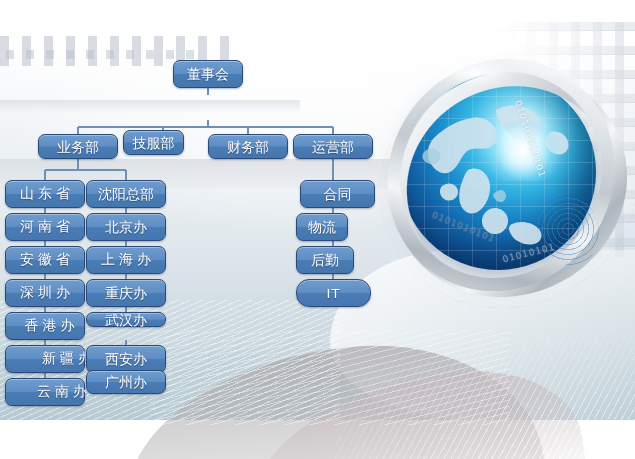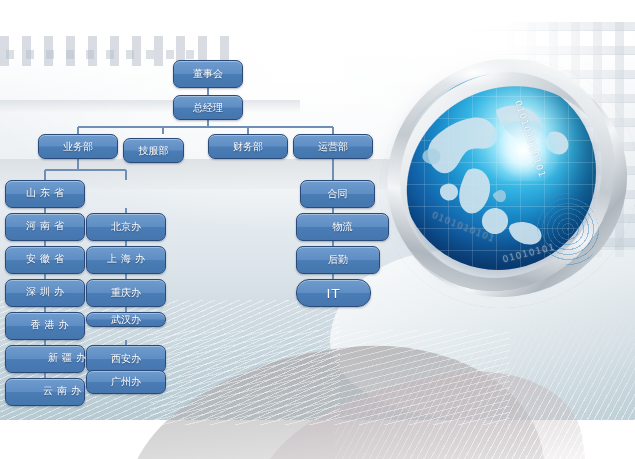--- a/index.html
+++ b/index.html
@@ -208,21 +208,21 @@
   #chart { position: absolute; left: 0; top: 0; width: 635px; height: 420px; }
   #connectors { position: absolute; left: 0; top: 0; width: 635px; height: 420px; }
 
   .node {
     position: absolute;
     box-sizing: border-box;
     border: 1px solid #2a4a7a;
     border-radius: 7px;
     background: linear-gradient(to bottom, #6f9ccd 0%, #5f8ec5 48%, #4a7cb5 52%, #4576ae 100%);
     color: #ffffff;
-    font-size: 10px;
+    font-size: 14px;
     line-height: 1;
     display: flex;
     align-items: center;
     justify-content: center;
     text-align: center;
     box-shadow: 0 1px 2px rgba(30,50,80,0.35), inset 0 1px 0 rgba(255,255,255,0.35);
     text-shadow: 0 1px 1px rgba(25,45,75,0.55);
     white-space: nowrap;
     letter-spacing: 0px;
   }
@@ -325,41 +325,41 @@
 
         <line x1="333" y1="159" x2="333" y2="180"></line>
         <line x1="333" y1="208" x2="333" y2="213"></line>
         <line x1="333" y1="241" x2="333" y2="246"></line>
         <line x1="333" y1="274" x2="333" y2="279"></line>
       </g>
     </svg>
 
     <div class="node" style="left:173px; top:60px;  width:70px; height:28px;">董事会</div>
 
-    <div class="node" style="left:173px; top:95px;  width:70px; height:25px;">总经理</div>
 
     <div class="node" style="left:38px;  top:134px; width:80px; height:25px;">业务部</div>
-    <div class="node" style="left:123px; top:138px; width:61px; height:25px;">技服部</div>
+    <div class="node" style="left:123px; top:130px; width:61px; height:25px;">技服部</div>
     <div class="node" style="left:208px; top:134px; width:80px; height:25px;">财务部</div>
     <div class="node" style="left:293px; top:134px; width:80px; height:25px;">运营部</div>
 
     <div class="node sp" style="left:5px;  top:180px; width:80px; height:28px;">山东省</div>
     <div class="node sp" style="left:5px;  top:213px; width:80px; height:28px;">河南省</div>
     <div class="node sp" style="left:5px;  top:246px; width:80px; height:28px;">安徽省</div>
     <div class="node sp" style="left:5px;  top:279px; width:80px; height:28px;">深圳办</div>
     <div class="node sp" style="left:5px;  top:312px; width:80px; height:28px;padding-left:9px;">香港办</div>
     <div class="node sp" style="left:5px;  top:345px; width:80px; height:28px;padding-left:44px;">新疆办</div>
     <div class="node sp" style="left:5px;  top:378px; width:80px; height:28px;padding-left:34px;">云南办</div>
 
+    <div class="node" style="left:86px;  top:180px; width:80px; height:28px;">沈阳总部</div>
     <div class="node" style="left:86px;  top:213px; width:80px; height:28px;">北京办</div>
     <div class="node sp" style="left:86px;  top:246px; width:80px; height:28px;">上海办</div>
     <div class="node" style="left:86px;  top:279px; width:80px; height:28px;text-align:right;">重庆办</div>
     <div class="node" style="left:86px;  top:312px; width:80px; height:15px;">武汉办</div>
     <div class="node" style="left:86px;  top:345px; width:80px; height:28px;">西安办</div>
     <div class="node" style="left:86px;  top:359px; width:80px; height:24px;margin-top:11px;">广州办</div>
 
     <div class="node" style="left:300px; top:180px; width:75px; height:28px;">合同</div>
-    <div class="node" style="left:296px; top:213px; width:93px; height:28px;">物流</div>
-    <div class="node" style="left:296px; top:246px; width:84px; height:28px;">后勤</div>
+    <div class="node" style="left:296px; top:213px; width:52px; height:28px;">物流</div>
+    <div class="node" style="left:296px; top:246px; width:58px; height:28px;">后勤</div>
     <div class="node lat" style="left:296px; top:279px; width:75px; height:28px;border-radius:13px;">IT</div>
 
   </div>
 </div>
 
 </body></html>

